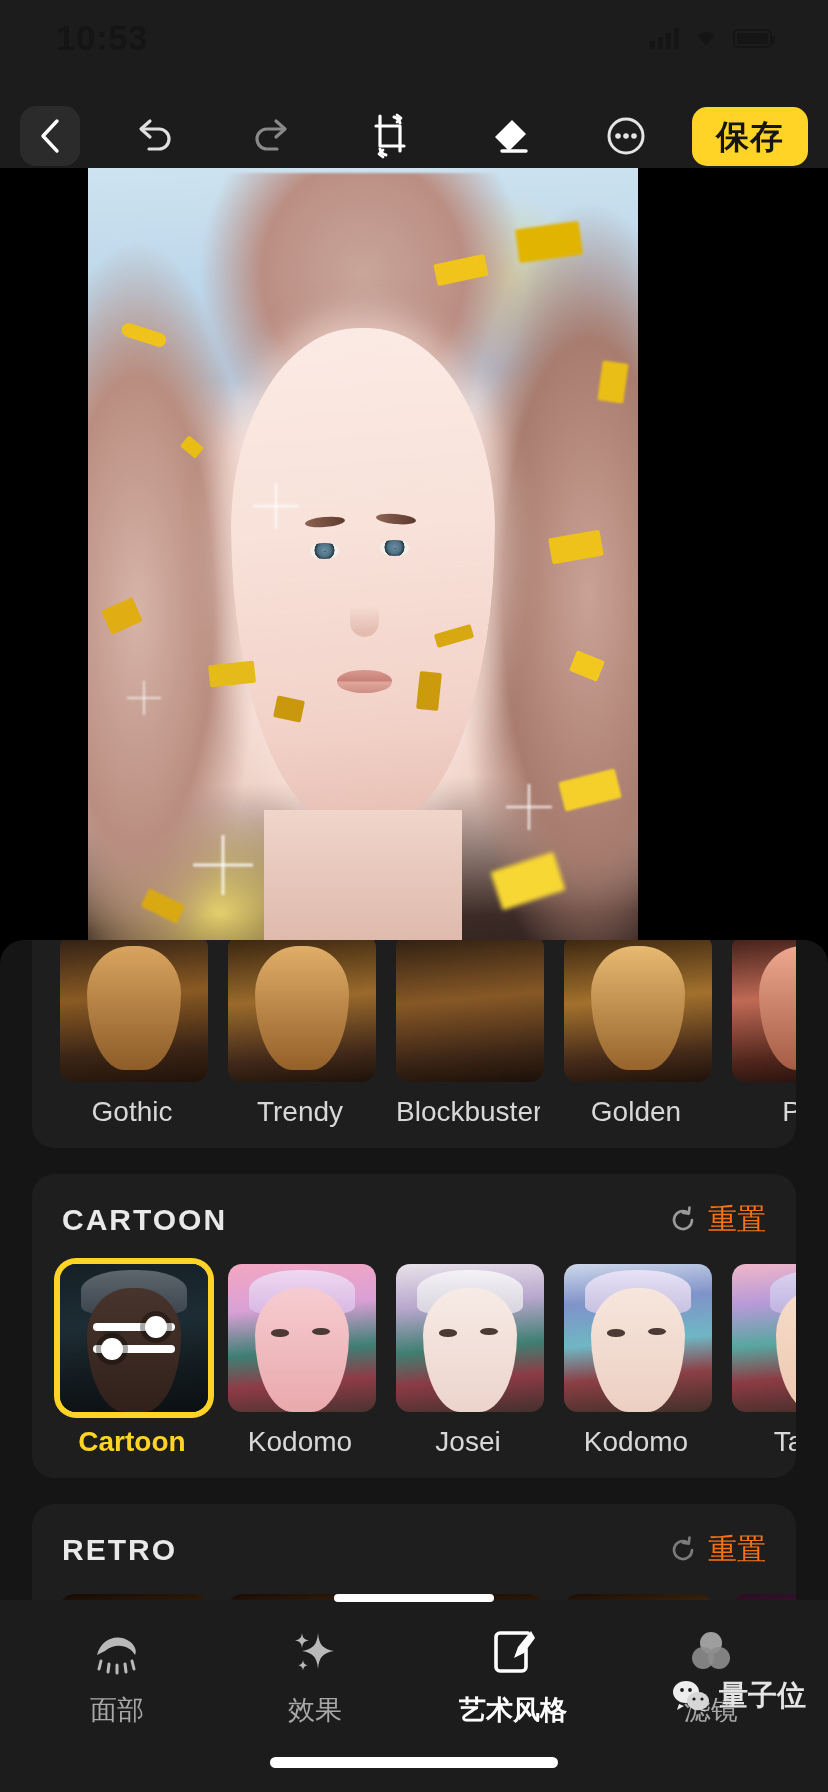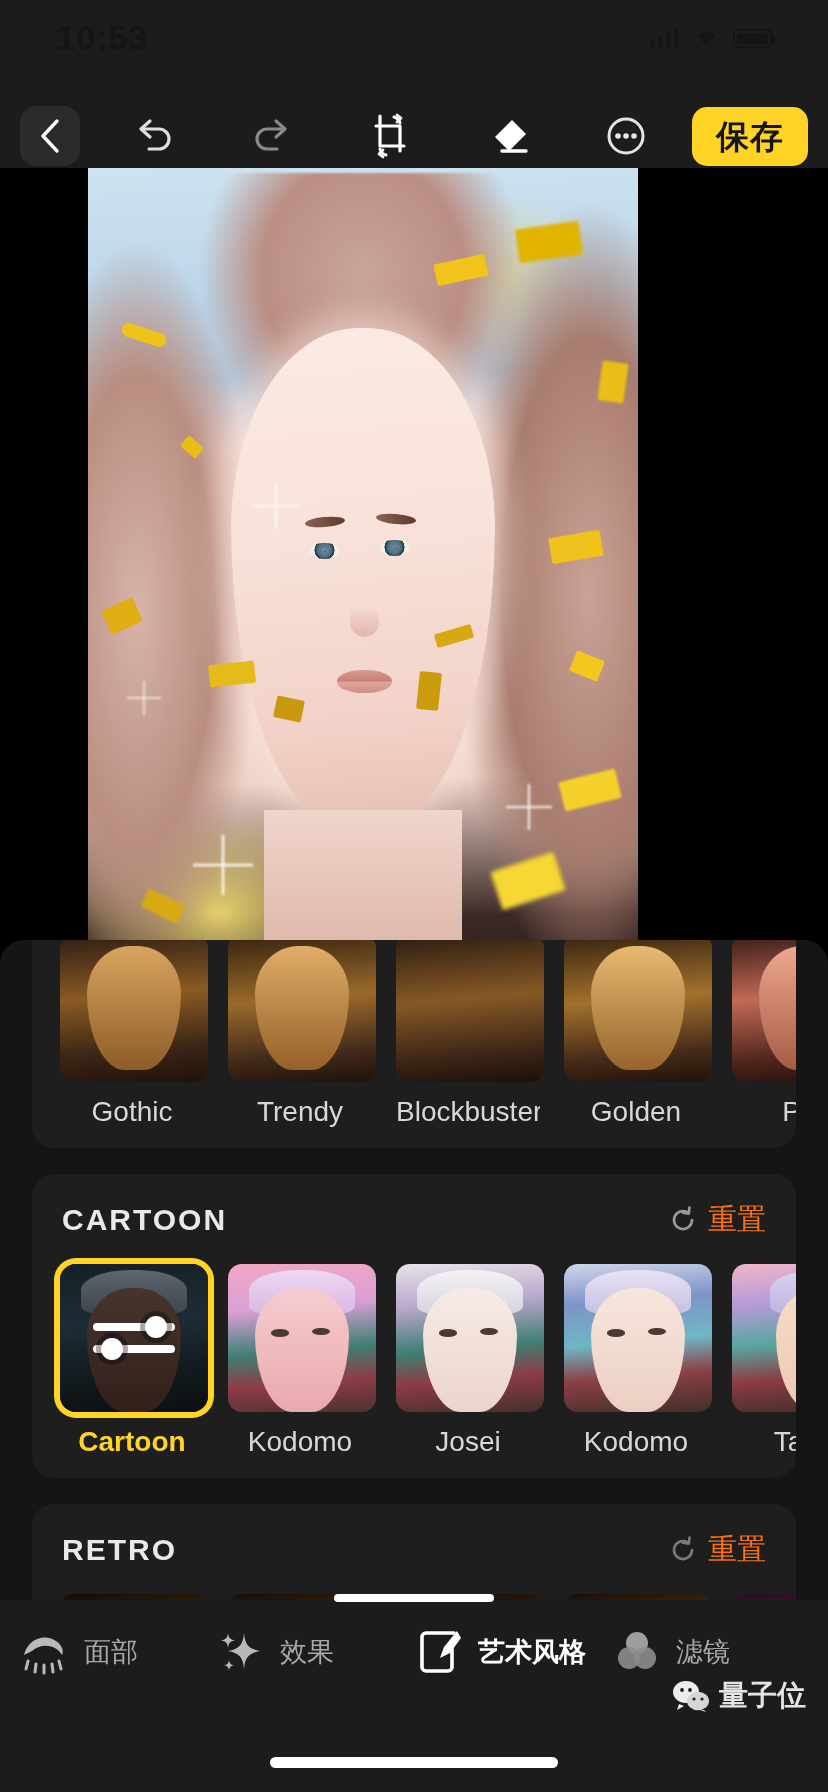--- a/index.html
+++ b/index.html
@@ -145,21 +145,21 @@
             border-radius:46% 46% 40% 40%/38% 38% 62% 62%; }
   .art .bang{ position:absolute; left:14%; top:4%; width:72%; height:30%;
               border-radius:46% 46% 18% 18%; }
   .art .ey{ position:absolute; width:12%; height:5%; border-radius:50%; background:#4b3a33; }
 
   
   .tabbar{
     position:absolute; left:0; bottom:0; width:828px; height:192px; background:#1c1c1c;
   }
   .tabs{ display:flex; padding:26px 18px 0 18px; }
-  .tab{ flex:1; display:flex; flex-direction:row; align-items:center; gap:14px; position:relative; }
+  .tab{ flex:1; display:flex; flex-direction:column; align-items:center; gap:14px; position:relative; }
   .tab-ic{ height:52px; display:flex; align-items:center; justify-content:center; position:relative; }
   .tab-lb{ font-size:27px; color:#a8a8a8; }
   .tab.active .tab-lb{ color:#fff; font-weight:600; }
   .dot{ position:absolute; right:-16px; top:-4px; width:17px; height:17px;
         border-radius:50%; background:#FFD426; }
   .home-ind{
     position:absolute; left:50%; bottom:24px; transform:translateX(-50%);
     width:288px; height:11px; border-radius:6px; background:#fff;
   }
   .watermark{

